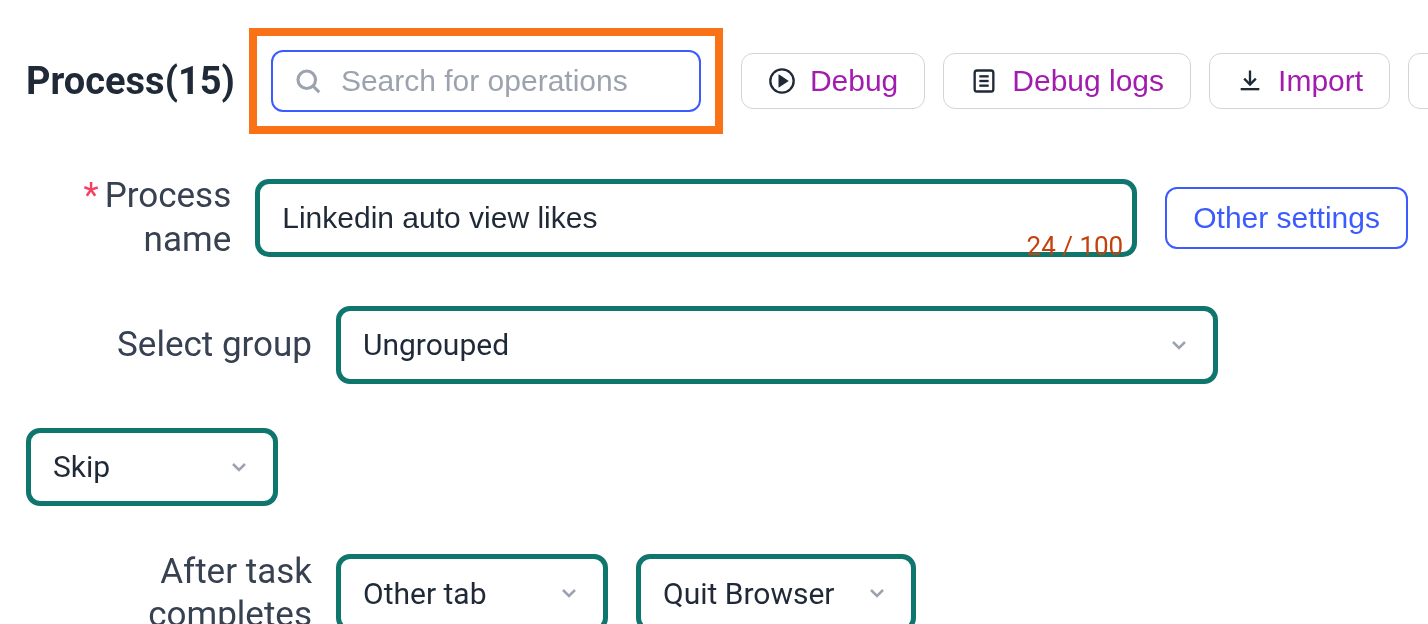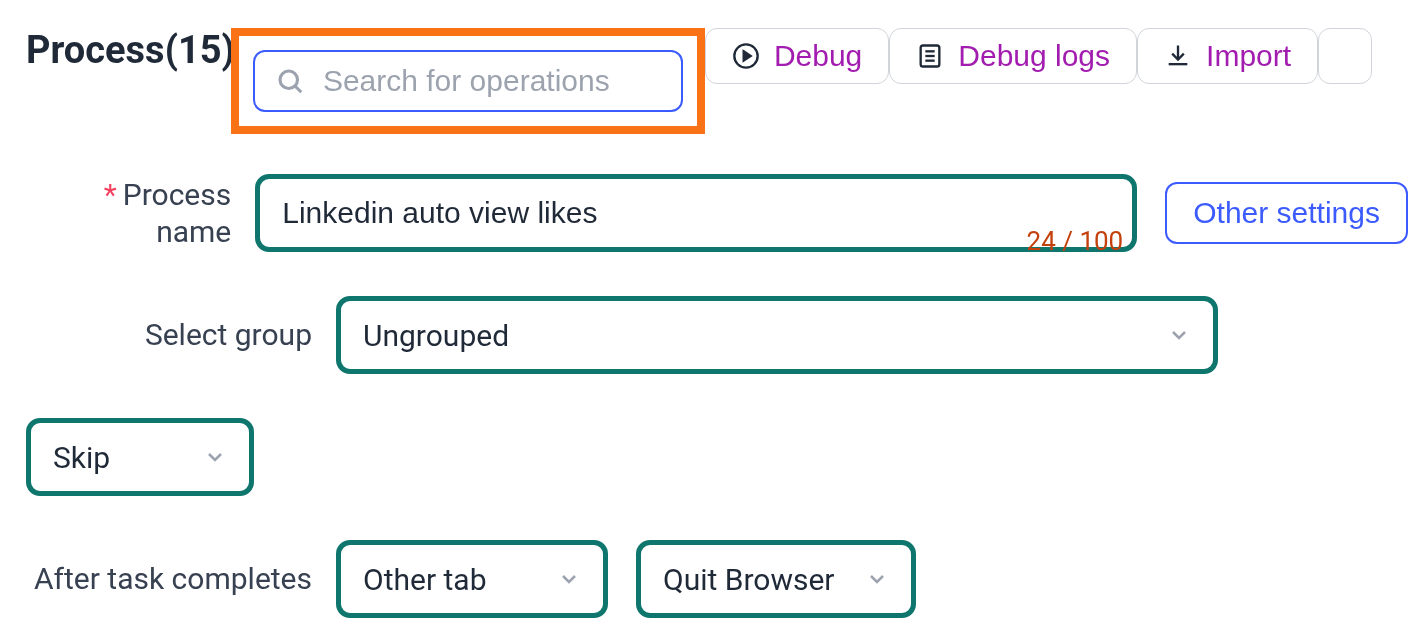--- a/index.html
+++ b/index.html
@@ -9,21 +9,23 @@
     background: #ffffff;
     color: #1f2937;
     width: 1428px;
     height: 624px;
     overflow: hidden;
     position: relative;
   }
 
   .top-row {
     display: flex;
+    align-items: center;
     padding: 28px 20px 0 26px;
+    gap: 18px;
   }
   .title {
     font-size: 38px;
     font-weight: 700;
     color: #1f2937;
     white-space: nowrap;
   }
 
   .highlight-box {
     border: 8px solid #f97316;
@@ -84,21 +86,21 @@
     padding: 40px 20px 0 26px;
   }
   .form-row {
     display: flex;
     align-items: center;
     margin-bottom: 44px;
   }
   .label {
     width: 310px;
     text-align: right;
-    font-size: 30px;
+    font-size: 35px;
     color: #374151;
     padding-right: 24px;
     line-height: 1.25;
   }
   .required-star {
     color: #f43f5e;
     margin-right: 6px;
   }
   .controls {
     flex: 1;
@@ -126,21 +128,21 @@
   }
   .char-count {
     position: absolute;
     right: 14px;
     bottom: -4px;
     font-size: 26px;
     color: #c2410c;
   }
 
   .select-wide { width: 882px; }
-  .select-mid1 { width: 228px; }
+  .select-mid1 { width: 252px; }
   .select-mid2 { width: 272px; }
   .select-mid3 { width: 280px; }
 
   .select-box { cursor: pointer; justify-content: space-between; }
   .chevron {
     width: 24px;
     height: 24px;
     stroke: #9ca3af;
     fill: none;
     stroke-width: 2.5;

